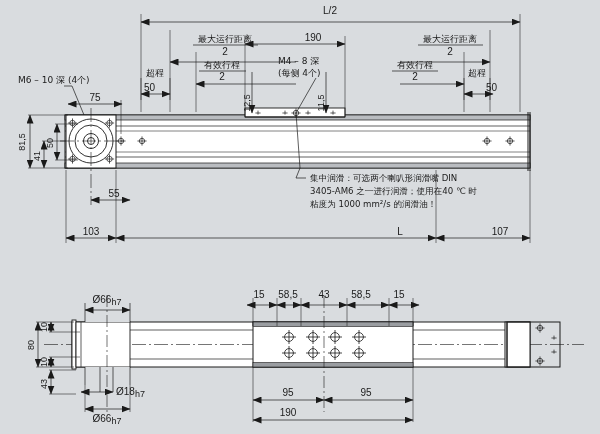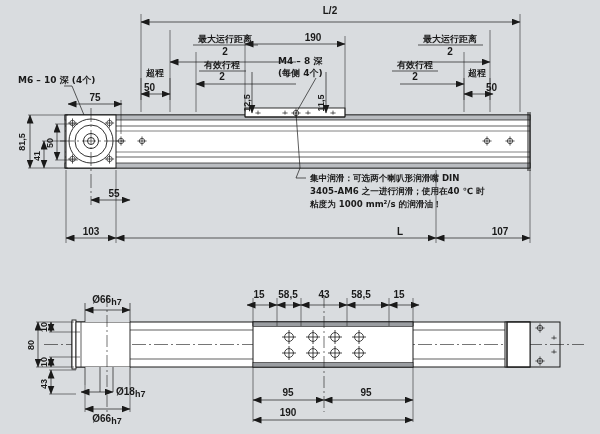--- a/index.html
+++ b/index.html
@@ -3,21 +3,21 @@
 <meta charset="utf-8">
 <style>
   html,body{margin:0;padding:0;}
   body{
     width:600px;height:434px;
     background:#d9dcdf;
     font-family:"Liberation Sans","DejaVu Sans",sans-serif;
     overflow:hidden;
     position:relative;
   }
-  #stage{position:absolute;left:0;top:0;width:600px;height:434px;font-weight:bold;}
+  #stage{position:absolute;left:0;top:0;width:600px;height:434px;}
   svg{display:block;}
   text{font-family:"Liberation Sans","DejaVu Sans",sans-serif;fill:#1a1a1a;}
   .dim{font-size:10px;}
   .dimsm{font-size:9px;}
   .cn{font-family:"DejaVu Sans","Liberation Sans",sans-serif;font-size:9px;}
   .cnb{font-family:"DejaVu Sans","Liberation Sans",sans-serif;font-size:8.6px;}
 </style>
 </head>
 <body>
 

